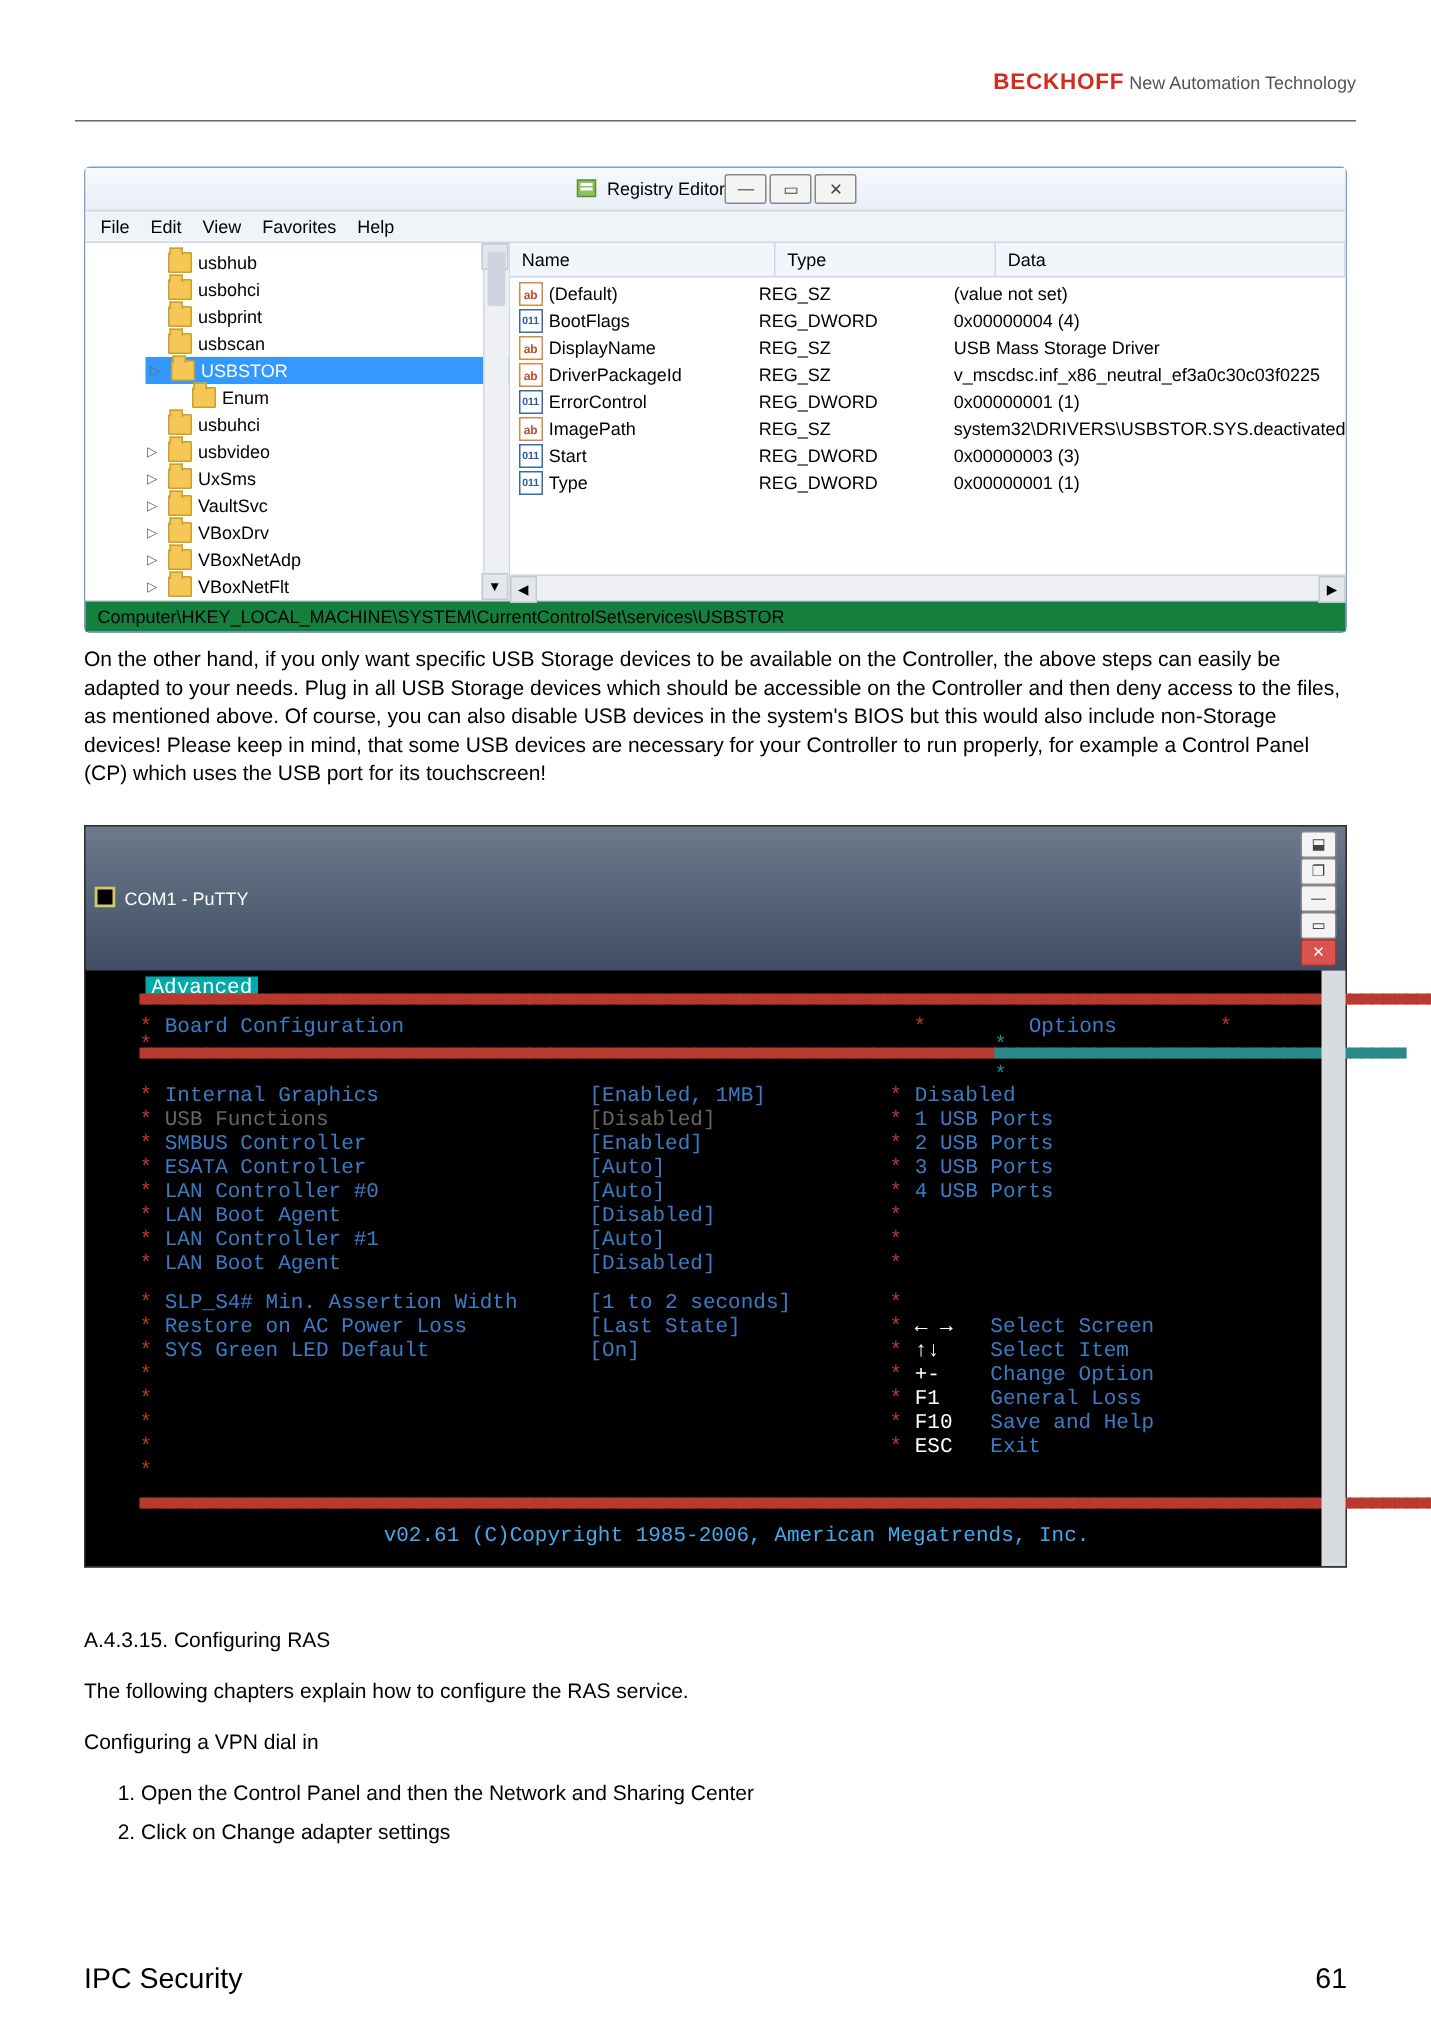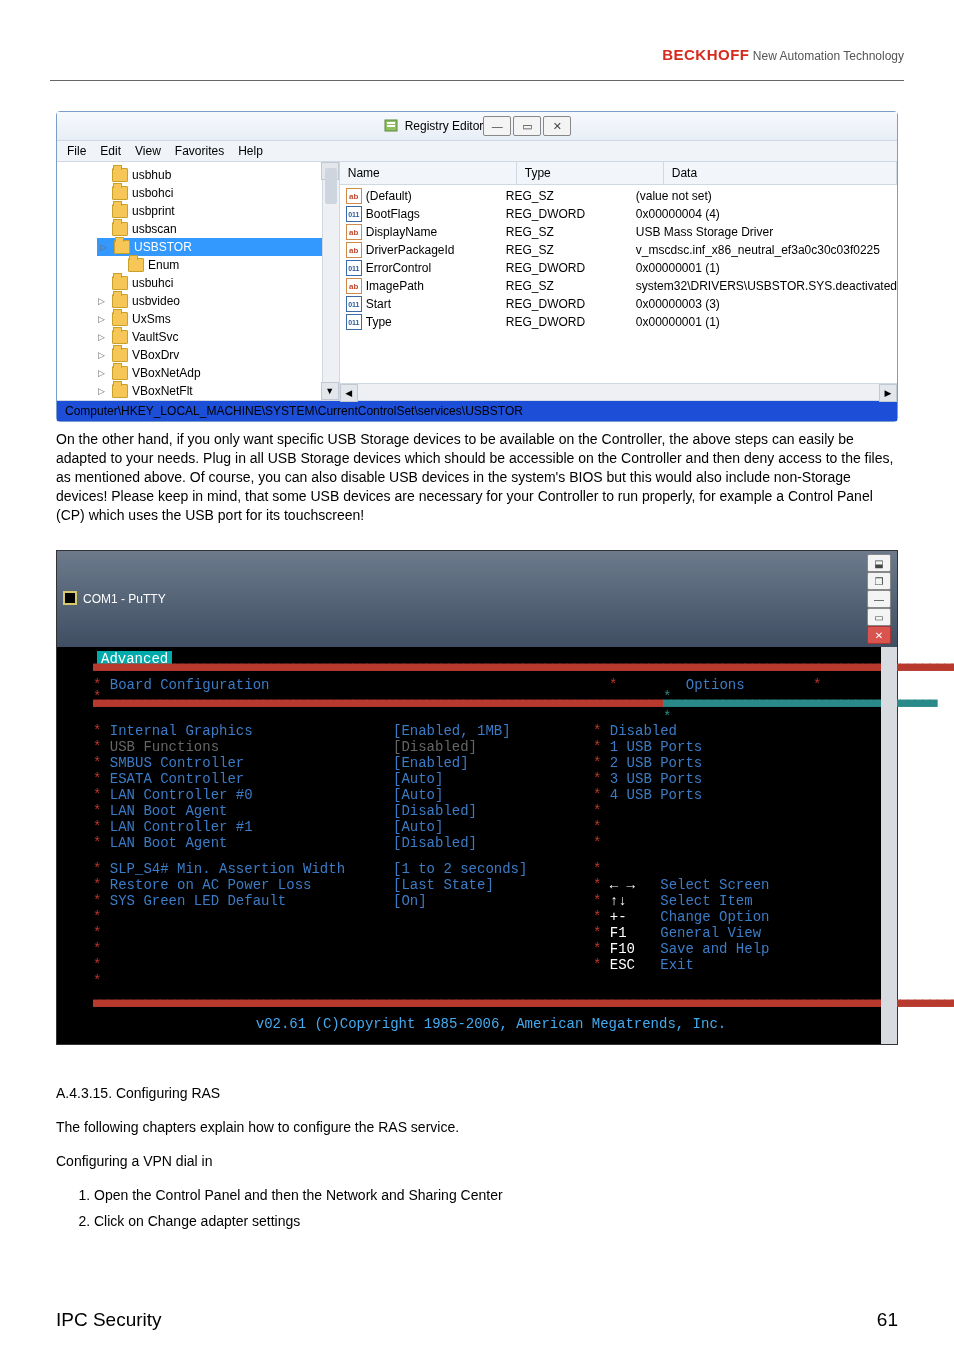--- a/index.html
+++ b/index.html
@@ -90,21 +90,21 @@
   .listrow { display:flex; height:18px; align-items:center;}
   .listrow .coln { display:flex; align-items:center; gap:4px; padding-left:6px;}
   .str-icon {
     width:14px; height:14px; background:#fff; border:1px solid #d08a4a;
     display:flex; align-items:center; justify-content:center; font-size:8px; color:#c34a2e; font-weight:bold;
   }
   .dw-icon {
     width:14px; height:14px; background:#fff; border:1px solid #3a6aa8;
     display:flex; align-items:center; justify-content:center; font-size:7px; color:#2a5a9a; font-weight:bold;
   }
-  .regwin .statusbar { padding:3px 8px; border-top:1px solid #d0d8e4; background:#1d4ed8;}
+  .regwin .statusbar { padding:3px 8px; border-top:1px solid #d0d8e4; background:#15803d;}
   .hscrollbar { height:16px; background:#eef0f4; border-top:1px solid #d0d8e4; position:relative;}
   .hscrollbar .hbtn { position:absolute; top:0; width:16px; height:16px; background:#e3e6eb; border:1px solid #c2c9d3; font-size:9px; display:flex;align-items:center;justify-content:center;}
 
   
   .para { font-size:14px; line-height:1.35; margin:8px 6px 26px 6px;}
 
   
   .bios {
     margin: 0 6px 40px 6px;
     background:#000;
@@ -431,21 +431,21 @@
             <div>&nbsp;</div>
             <div>&nbsp;</div>
             <div>&nbsp;</div>
             <div>&nbsp;</div>
           </div>
         <div class="col-r" id="bios-r2">
             <div><span class="bullet">*</span></div>
             <div><span class="bullet">* </span><span class="c-white">← →&nbsp;&nbsp;</span> <span class="c-blue">Select Screen</span></div>
             <div><span class="bullet">* </span><span class="c-white">↑↓&nbsp;&nbsp;&nbsp;</span> <span class="c-blue">Select Item</span></div>
             <div><span class="bullet">* </span><span class="c-white">+-&nbsp;&nbsp;&nbsp;</span> <span class="c-blue">Change Option</span></div>
-            <div><span class="bullet">* </span><span class="c-white">F1&nbsp;&nbsp;&nbsp;</span> <span class="c-blue">General View</span></div>
+            <div><span class="bullet">* </span><span class="c-white">F1&nbsp;&nbsp;&nbsp;</span> <span class="c-blue">General Loss</span></div>
             <div><span class="bullet">* </span><span class="c-white">F10&nbsp;&nbsp;</span> <span class="c-blue">Save and Help</span></div>
             <div><span class="bullet">* </span><span class="c-white">ESC&nbsp;&nbsp;</span> <span class="c-blue">Exit</span></div>
           </div>
       </div>
       <div style="height:30px"><span class="bullet">*</span></div>
       <span class="hr-red">▀▀▀▀▀▀▀▀▀▀▀▀▀▀▀▀▀▀▀▀▀▀▀▀▀▀▀▀▀▀▀▀▀▀▀▀▀▀▀▀▀▀▀▀▀▀▀▀▀▀▀▀▀▀▀▀▀▀▀▀▀▀▀▀▀▀▀▀▀▀▀▀▀▀▀▀▀▀▀▀▀▀▀▀▀▀▀▀▀▀▀▀▀▀▀▀▀▀▀▀▀▀▀▀▀▀▀▀▀▀▀▀▀▀▀▀▀▀▀▀▀▀▀</span>
       <div class="copyright">v02.61 (C)Copyright 1985-2006, American Megatrends, Inc.</div>
     </div>
   </div>
 

